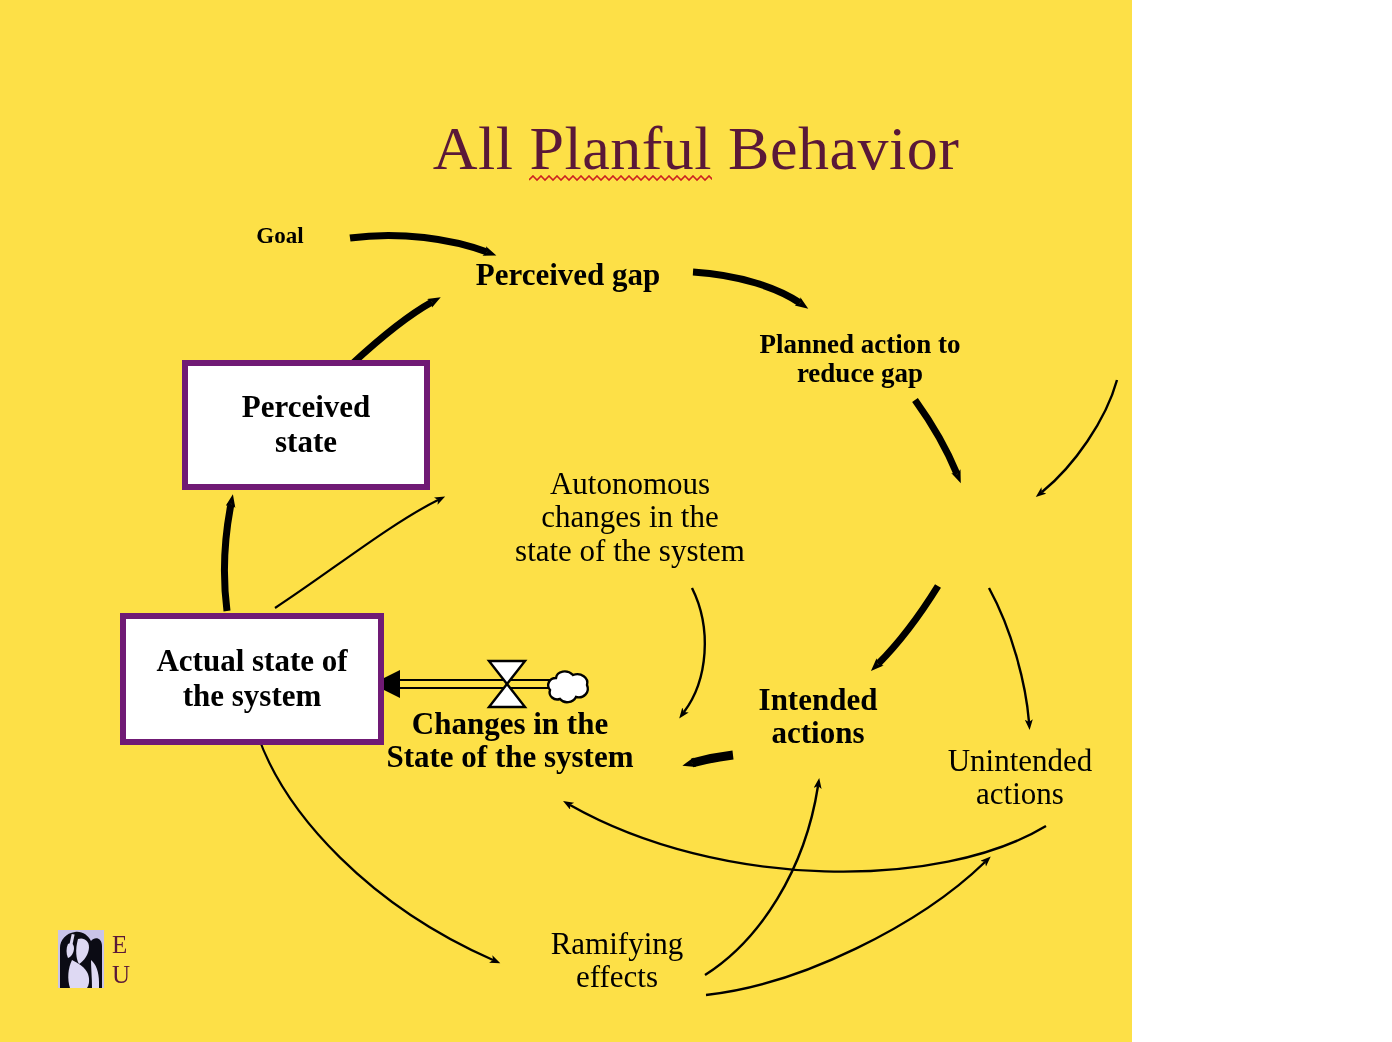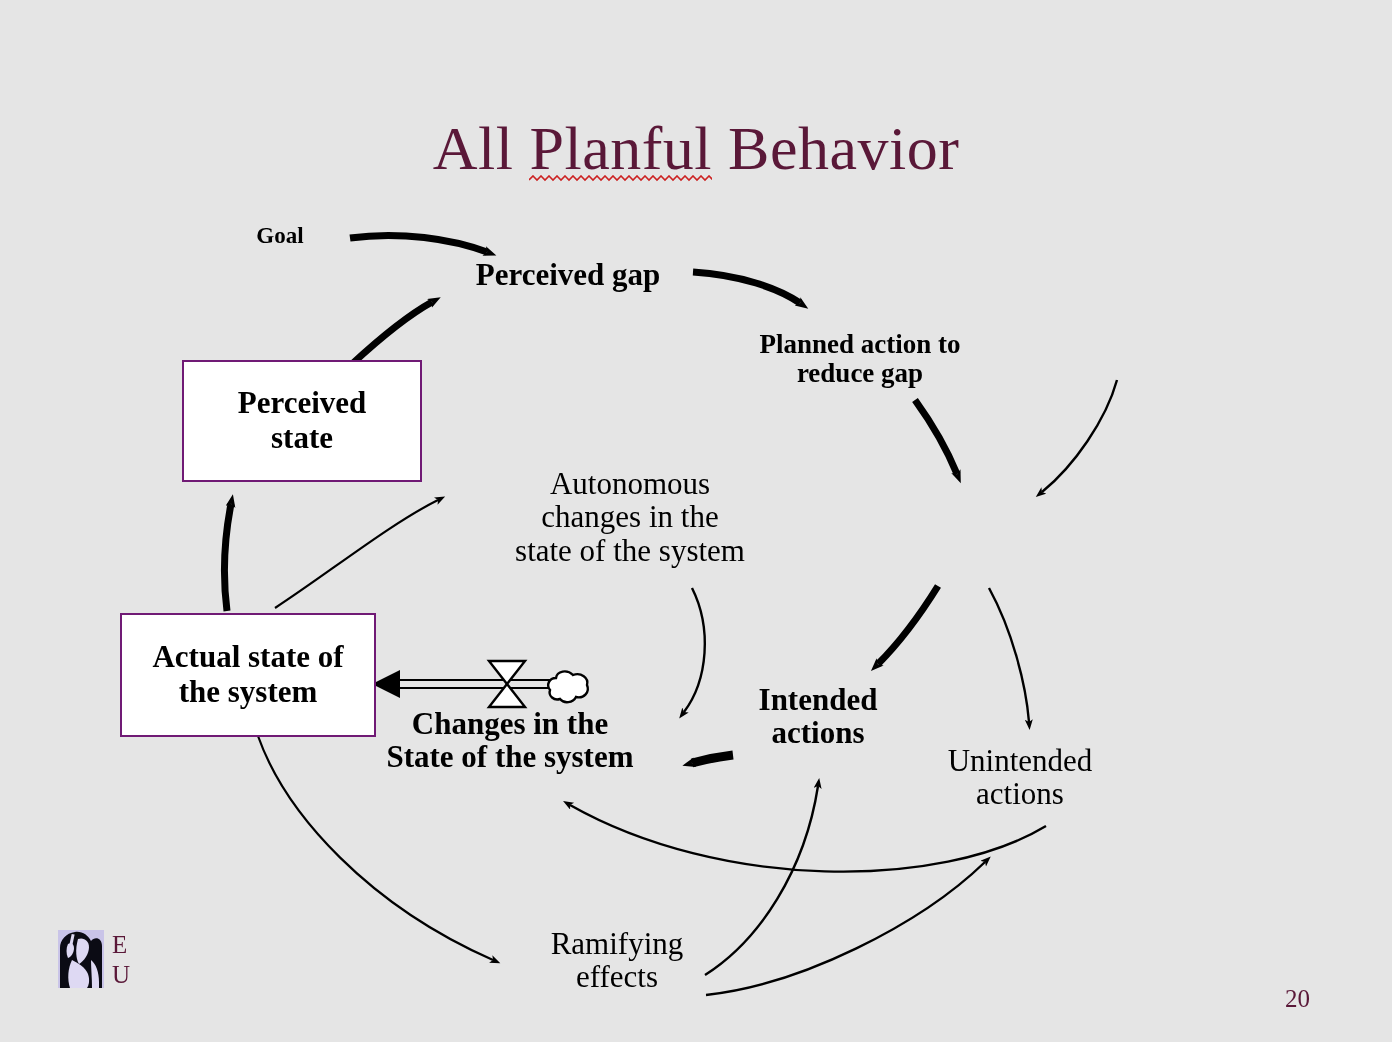--- a/index.html
+++ b/index.html
@@ -3,23 +3,23 @@
 <meta charset="utf-8">
 <title>All Planful Behavior</title>
 <style>
   html, body {
     margin: 0;
     padding: 0;
     background: #ffffff;
   }
   #slide {
     position: relative;
-    width: 1392px;
+    width: 1132px;
     height: 1042px;
-    background: #e5e5e5;
+    background: #fde047;
     overflow: hidden;
     font-family: "Liberation Serif", "DejaVu Serif", serif;
   }
 
   
   #slide-title {
     position: absolute;
     left: 0;
     top: 112px;
     width: 1392px;
@@ -61,21 +61,21 @@
     color: #000000;
     line-height: 1.08;
     white-space: pre-line;
   }
   .node.bold { font-weight: bold; }
   .node.plain { font-weight: normal; }
 
   
   .boxnode {
     position: absolute;
-    border: 2px solid #701a75;
+    border: 6px solid #701a75;
     background: #ffffff;
     display: flex;
     align-items: center;
     justify-content: center;
     text-align: center;
     font-weight: bold;
     color: #000000;
     line-height: 1.12;
     white-space: pre-line;
   }

